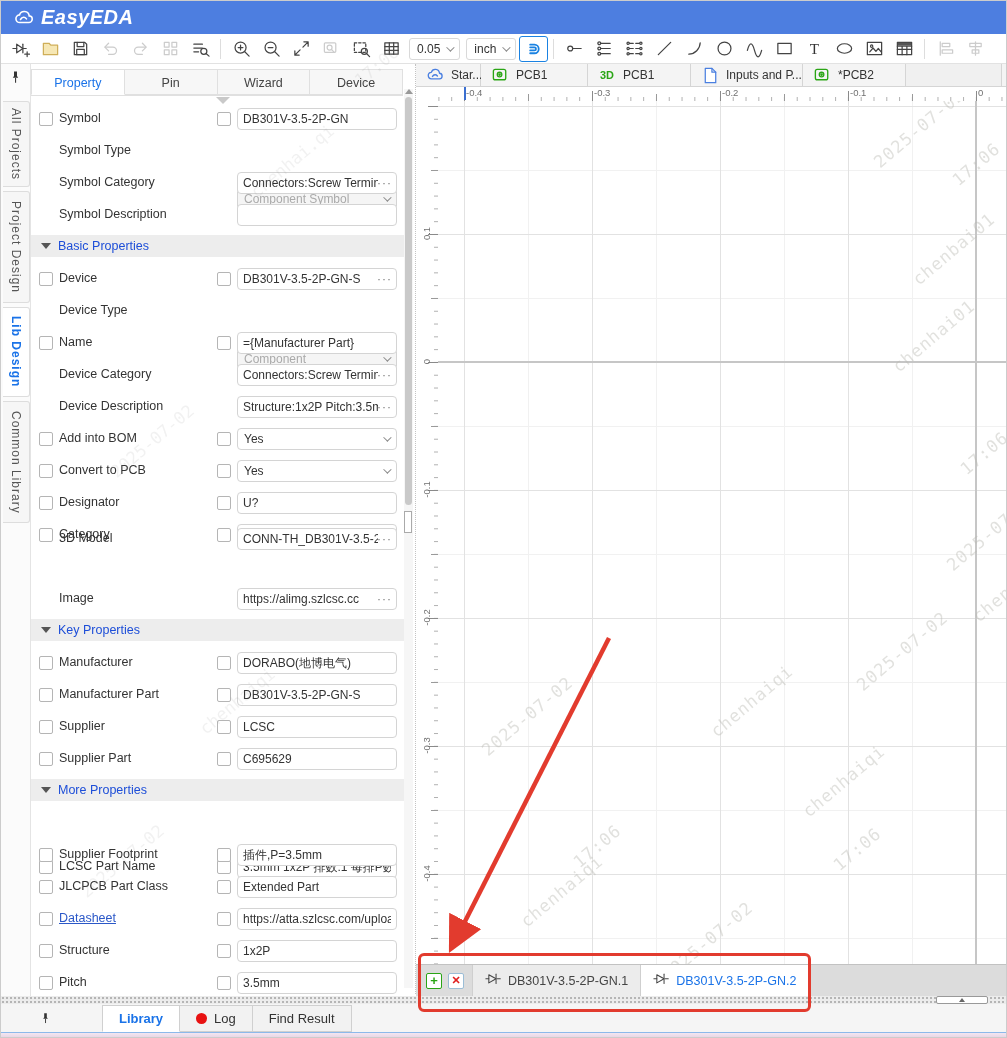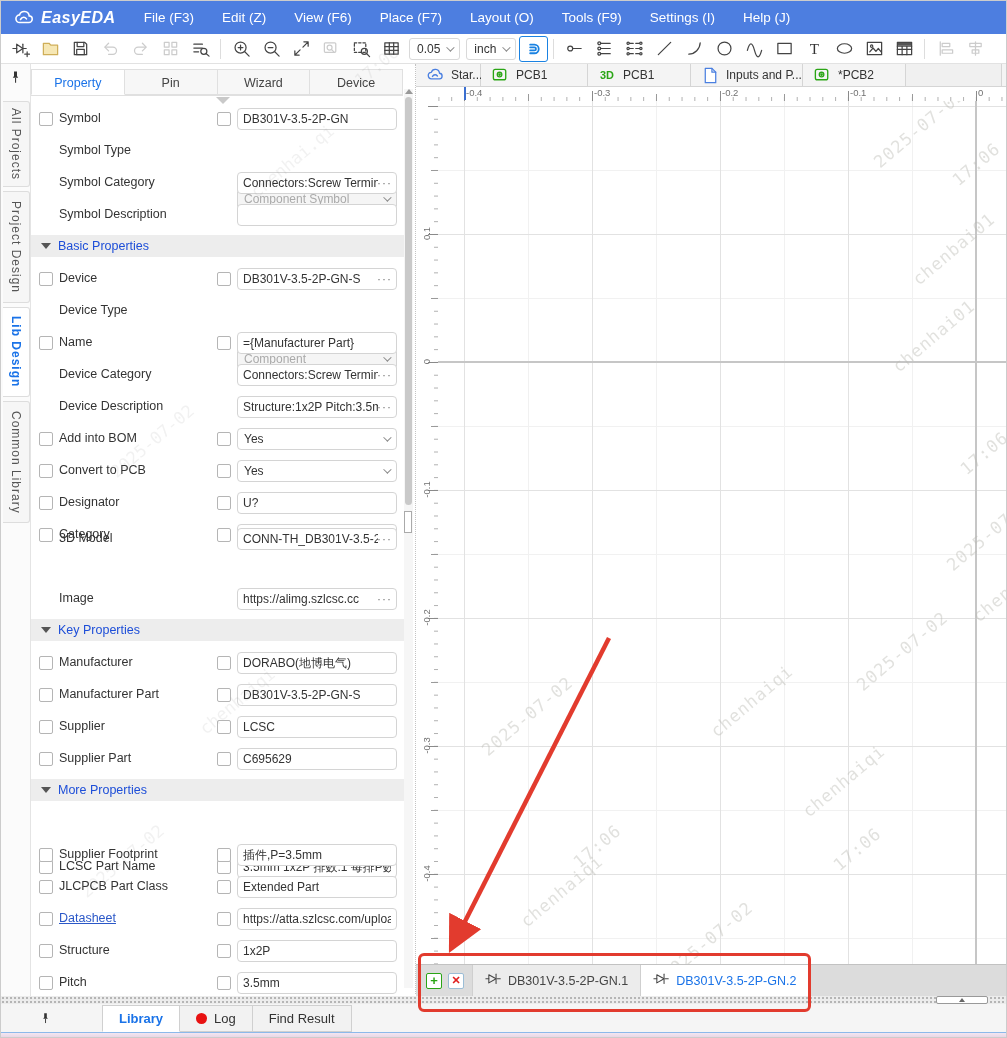--- a/index.html
+++ b/index.html
@@ -3,21 +3,21 @@
 <meta charset="utf-8">
 <style>
   * { margin:0; padding:0; box-sizing:border-box; }
   html,body { background:#fff; }
   body { font-family:"Liberation Sans", sans-serif; }
   .screen { position:relative; width:1007px; height:1038px; overflow:hidden; background:#fff; border:1px solid #ccc; }
 
   
   .menubar { position:absolute; left:0; top:0; right:0; height:33px; background:#4d7ee0; display:flex; align-items:center; color:#fff; z-index:5; }
   .logo { display:flex; align-items:center; gap:6px; padding:0 14px 0 12px; }
-  .logo .brand { font-size:16px; font-weight:bold; font-style:italic; letter-spacing:.5px;text-align:center; }
+  .logo .brand { font-size:20px; font-weight:bold; font-style:italic; letter-spacing:.5px;text-align:center; }
   .menu-item { padding:0 14px; font-size:13.5px; line-height:33px; cursor:default; }
 
   
   .toolbar { position:absolute; left:0; top:33px; right:0; height:30px; background:#fff; border-bottom:1px solid #e2e2e2; display:flex; align-items:center; padding-left:4px; z-index:5; }
   .tbtn { width:30px; height:26px; display:flex; align-items:center; justify-content:center; border-radius:3px; }
   .tbtn.act { border:1px solid #1a82e2; background:#fff; width:29px; }
   .tsep { width:1px; height:20px; background:#ddd; margin:0 5px; }
   .tdd { display:flex; align-items:center; gap:6px; border:1px solid #d9d9d9; border-radius:3px; height:22px; padding:0 7px; font-size:12px; color:#333; margin:0 3px; }
   .chev { width:6px; height:6px; border-right:1.4px solid #888; border-bottom:1.4px solid #888; transform:rotate(45deg) translateY(-2px); }
   .icn { display:inline-flex; align-items:center; justify-content:center; }
@@ -130,30 +130,20 @@
   <header class="menubar">
     <div class="logo">
       <span class="icn">
         <svg viewBox="0 0 22 20" width="22" height="20" fill="none" stroke="#fff" stroke-width="1.6" stroke-linecap="round">
           <path d="M7 14.5a3.8 3.8 0 01-.5-7.6 5 5 0 019.7 1A3.2 3.2 0 0115.6 14.5z"></path>
           <path d="M7.5 11.5c1.6-2.8 4.4-2.8 6-.6"></path>
         </svg>
       </span>
       <span class="brand">EasyEDA</span>
     </div>
-    <nav id="menu" style="display: flex;">
-        <span class="menu-item">File (F3)</span>
-        <span class="menu-item">Edit (Z)</span>
-        <span class="menu-item">View (F6)</span>
-        <span class="menu-item">Place (F7)</span>
-        <span class="menu-item">Layout (O)</span>
-        <span class="menu-item">Tools (F9)</span>
-        <span class="menu-item">Settings (I)</span>
-        <span class="menu-item">Help (J)</span>
-      </nav>
   </header>
 
   <div class="toolbar" id="toolbar">
       <div class="tbtn">
         <span class="icn">
           <svg viewBox="0 0 20 20" width="19" height="19" fill="none" stroke="#444" stroke-width="1.3" stroke-linecap="round" stroke-linejoin="round">
             <path d="M2 10h4"></path>
             <path d="M6 5.5l6.5 4.5-6.5 4.5z"></path>
             <path d="M12.5 5.5v9"></path>
             <path d="M12.5 10H16"></path>

